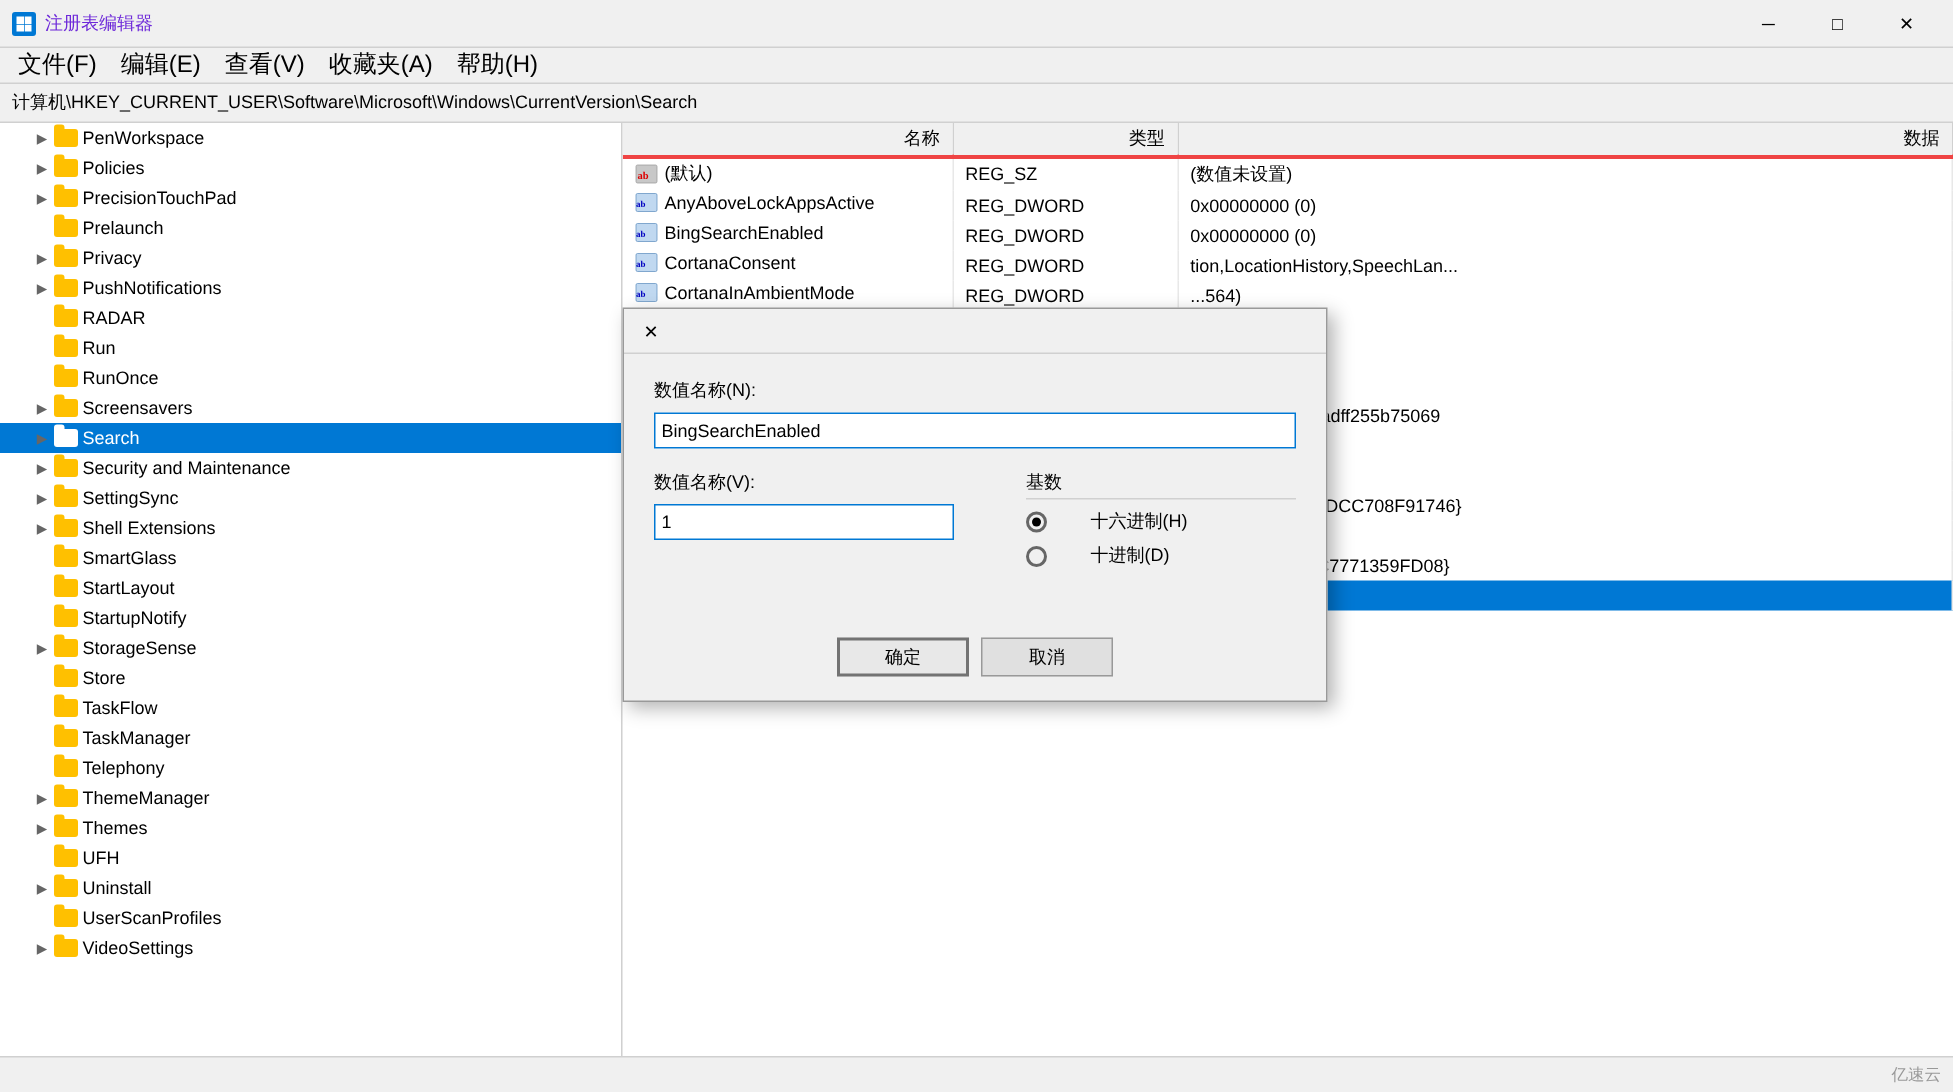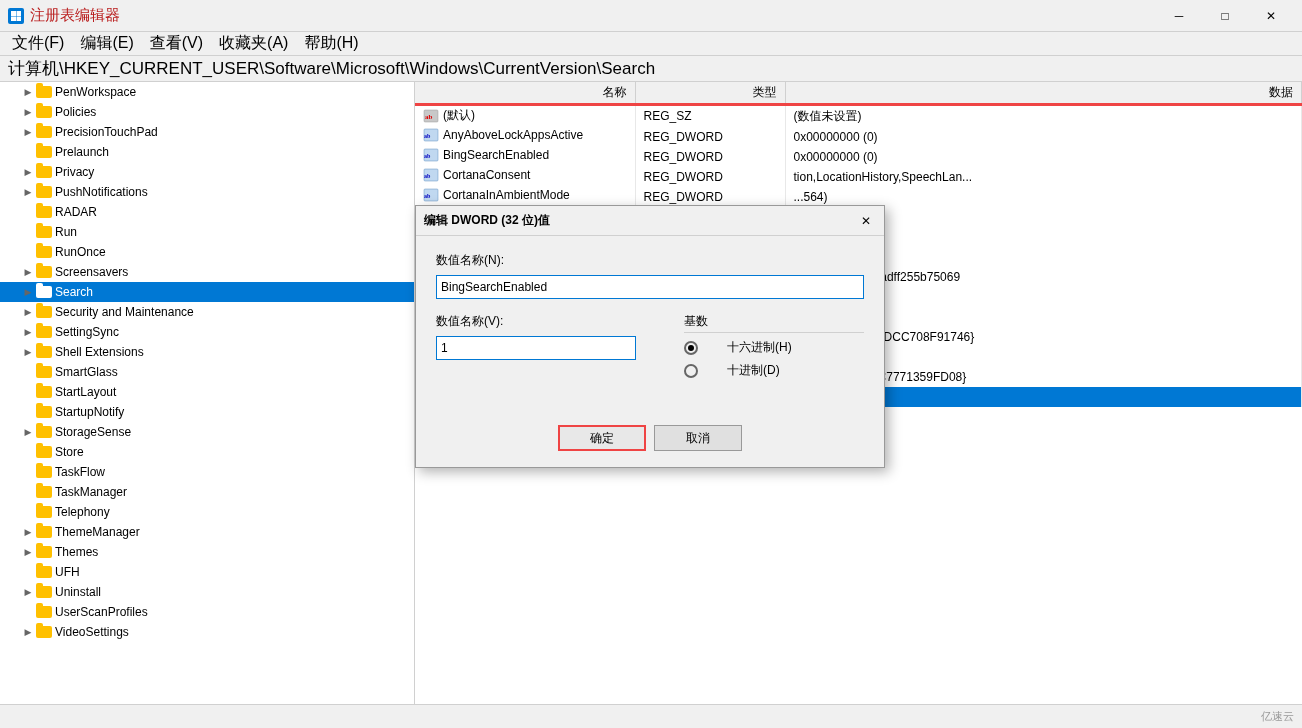--- a/index.html
+++ b/index.html
@@ -28,22 +28,22 @@
       height: 16px;
       margin-right: 6px;
       background: #0078d4;
       border-radius: 2px;
       display: flex;
       align-items: center;
       justify-content: center;
     }
     .title-bar-text {
       flex: 1;
-      font-size: 15px;
-      color: #b91c1c;
+      font-size: 12px;
+      color: #6d28d9;
     }
     .title-bar-controls {
       display: flex;
       gap: 0;
     }
     .title-btn {
       width: 46px;
       height: 32px;
       display: flex;
       align-items: center;
@@ -72,21 +72,21 @@
     }
 
     
     .address-bar {
       background: #f0f0f0;
       height: 26px;
       display: flex;
       align-items: center;
       padding: 0 8px;
       border-bottom: 1px solid #d0d0d0;
-      font-size: 17px;
+      font-size: 12px;
     }
 
     
     .main-content {
       display: flex;
       height: calc(728px - 32px - 24px - 26px - 24px);
     }
 
     
     .tree-panel {
@@ -304,21 +304,21 @@
       background: #e0e0e0;
       border: 1px solid #999;
       cursor: pointer;
       font-size: 12px;
       font-family: inherit;
       display: flex;
       align-items: center;
       justify-content: center;
     }
     .modal-btn.primary {
-      border: 2px solid #ef4444;
+      border: 2px solid #737373;
       background: #e8e8e8;
     }
 
     
     .watermark {
       position: fixed;
       bottom: 4px;
       right: 8px;
       font-size: 11px;
       color: #999;
@@ -773,21 +773,20 @@
     </div>
   </div>
 </div>
 
 <div class="status-bar">
   <span></span>
 </div>
 
 <div class="modal-dialog">
   <div class="modal-title-bar">
-    <span class="modal-title-text">编辑 DWORD (32 位)值</span>
     <div class="modal-close-btn">✕</div>
   </div>
   <div class="modal-body">
     <div class="modal-label">数值名称(N):</div>
     <input class="modal-input" type="text" value="BingSearchEnabled" readonly="" style="color: rgb(0, 0, 0); background: rgb(255, 255, 255);">
     <div class="modal-row">
       <div class="modal-value-section">
         <div class="modal-label">数值名称(V):</div>
         <input class="modal-input" type="text" value="1" style="margin-bottom: 0px; width: 200px;">
       </div>

